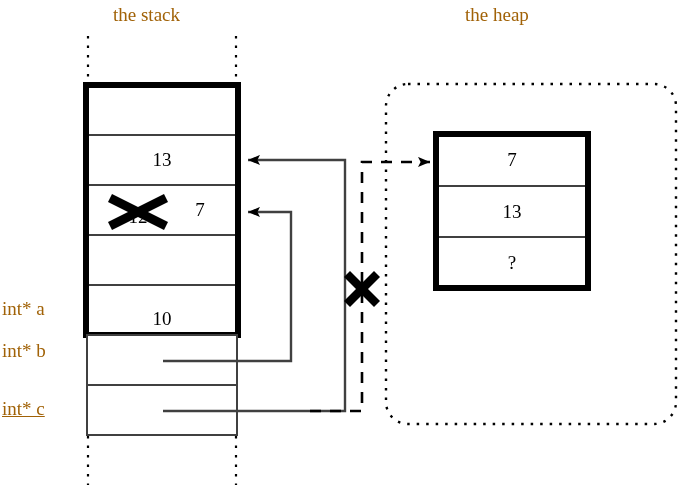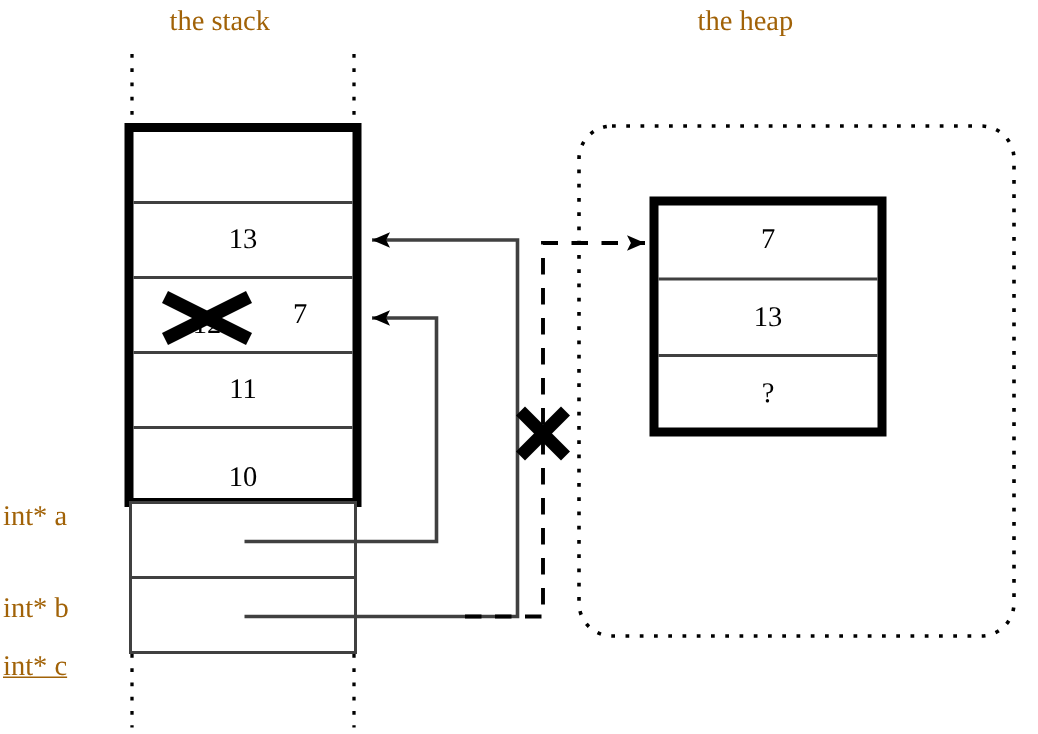--- a/index.html
+++ b/index.html
@@ -6,21 +6,21 @@
   #root{
     position:relative;
     width:692px;height:489px;
     background:#ffffff;
     font-family:"Liberation Serif","DejaVu Serif",serif;
     overflow:hidden;
   }
   #svg{position:absolute;left:0;top:0;width:692px;height:489px;}
   .lbl{position:absolute;color:#a16207;white-space:nowrap;}
   .title{font-size:19px;}
-  .varlabel{font-size:19px;margin-top:36px;}
+  .varlabel{font-size:19px;}
   .cellval{
     position:absolute;
     display:flex;align-items:center;justify-content:center;
     font-size:19px;color:#000;
   }
 </style>
 </head>
 <body>
 
 <div id="root">
@@ -89,27 +89,26 @@
 
   <div class="lbl title" style="left:465px;top:4px;">the heap</div>
 
 
   <div class="cellval" style="left:86px;top:135px;width:152px;height:50px;">13</div>
 
   <div class="cellval" style="left:86px;top:185px;width:104px;height:64px;">12</div>
 
   <div class="cellval" style="left:170px;top:185px;width:60px;height:50px;">7</div>
 
-  <div class="cellval" style="left:86px;top:235px;width:152px;height:50px;">11</div>
 
   <div class="cellval" style="left:86px;top:285px;width:152px;height:68px;">10</div>
 
   <div class="lbl varlabel" style="left:2px;top:298px;">int* a</div>
 
-  <div class="lbl varlabel" style="left:2px;top:359px;">int* b</div>
+  <div class="lbl varlabel" style="left:2px;top:340px;">int* b</div>
 
   <div class="lbl varlabel" style="left:2px;top:398px;text-decoration:underline;">int* c</div>
 
   <div class="cellval" style="left:436px;top:134px;width:152px;height:52px;">7</div>
 
   <div class="cellval" style="left:436px;top:186px;width:152px;height:51px;">13</div>
 
   <div class="cellval" style="left:436px;top:237px;width:152px;height:51px;">?</div>
 
 </div>

